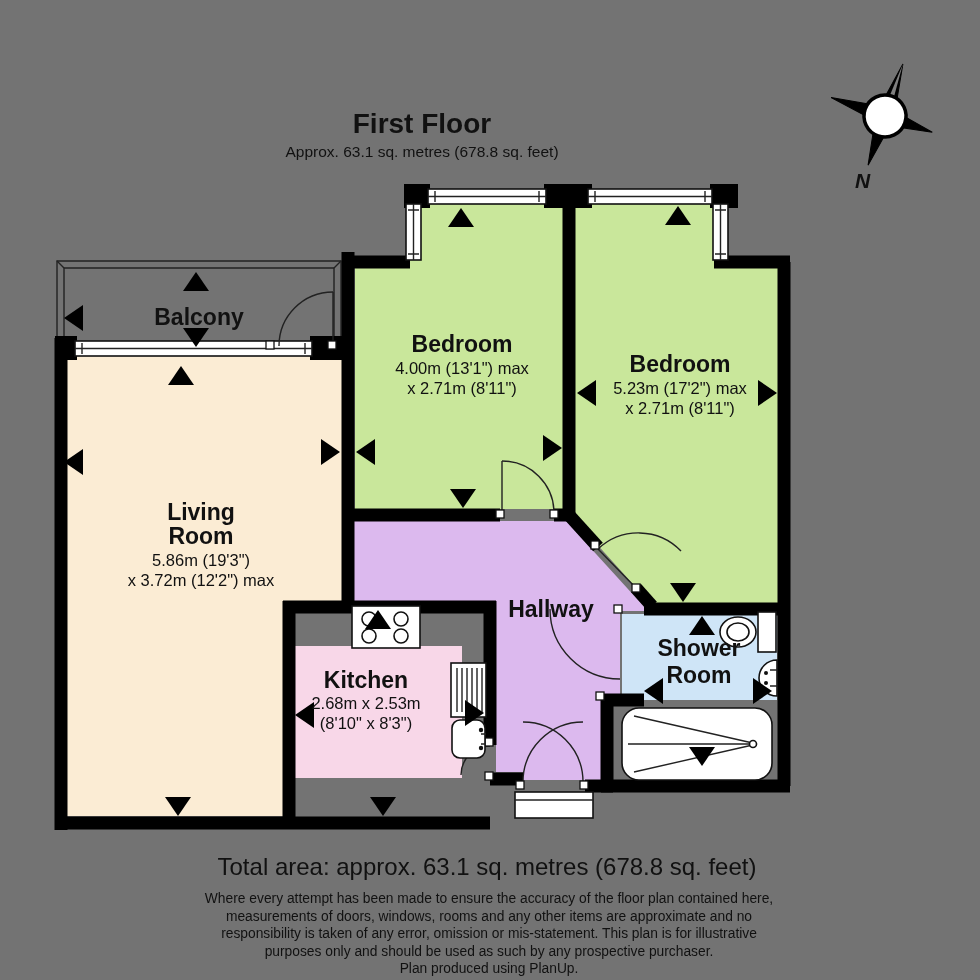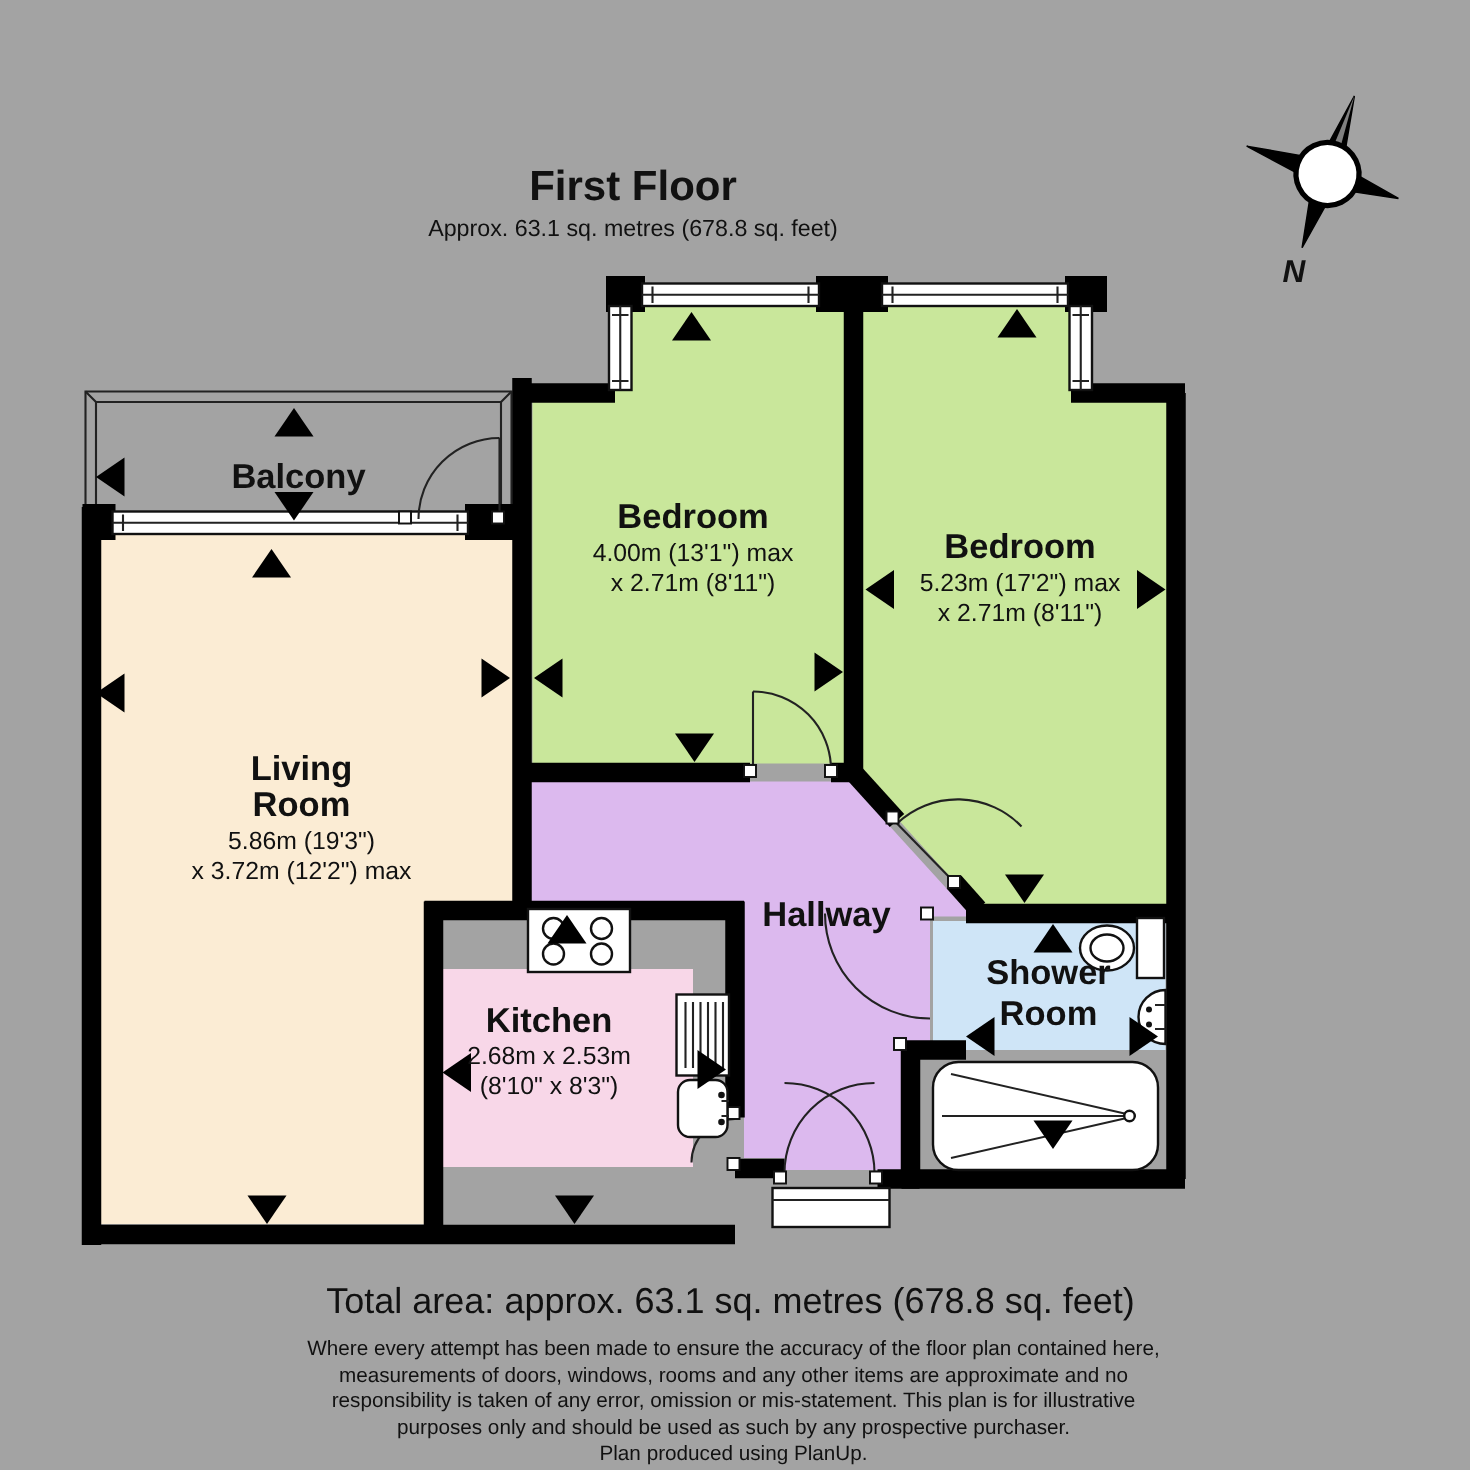--- a/index.html
+++ b/index.html
@@ -1,16 +1,16 @@
 <!DOCTYPE html>
 <html><head>
 <meta charset="utf-8">
 <style>
   html,body{margin:0;padding:0;background:#fff;}
-  #stage{position:relative;width:980px;height:980px;background:#a3a3a3;overflow:hidden;}
+  #stage{position:relative;width:980px;height:980px;background:#737373;overflow:hidden;}
   svg{display:block;}
   text{font-family:"Liberation Sans","DejaVu Sans",sans-serif;fill:#111;}
   .room-name{font-size:23px;font-weight:bold;}
   .room-dim{font-size:16.5px;}
   .title{font-size:28px;font-weight:bold;}
   .subtitle{font-size:15.5px;}
   .total{font-size:24px;}
   .disc{font-size:13.8px;}
   .north{font-size:21px;font-weight:bold;font-style:italic;}
   .wall{fill:none;stroke-width:13;stroke-linecap:butt;}

